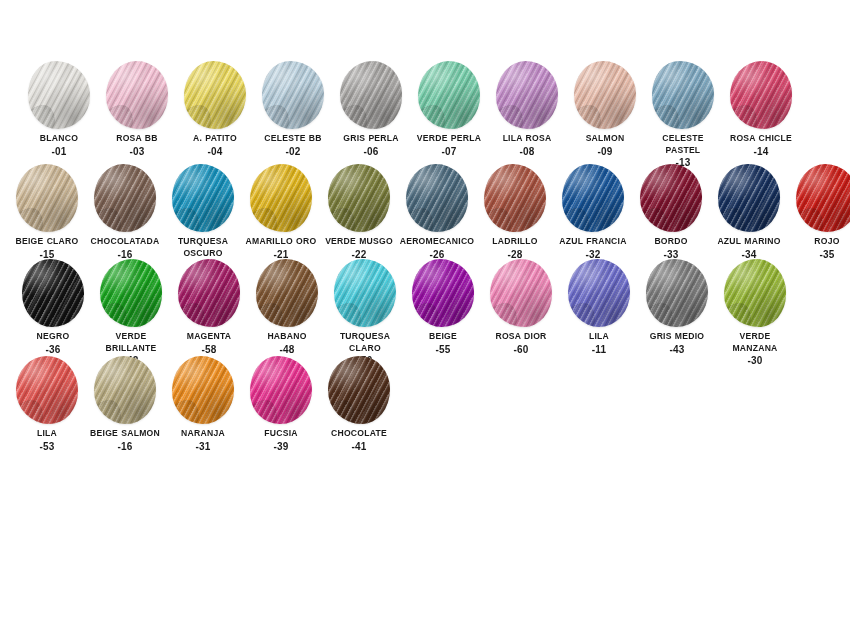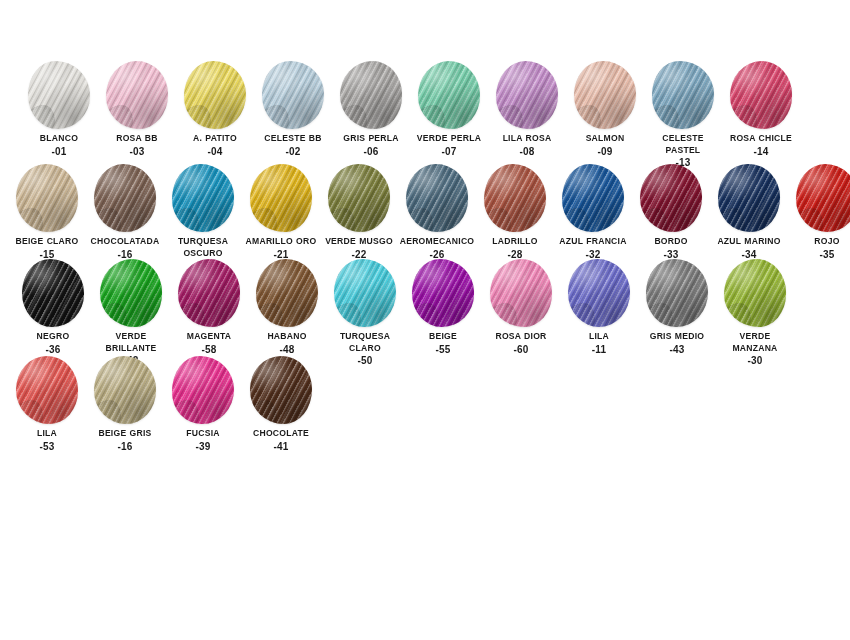--- a/index.html
+++ b/index.html
@@ -578,22 +578,36 @@
       <div class="swatch">
         <div class="ball-wrap">
           <div class="ball" style="background: rgb(187, 174, 131); border-radius: 48% 52% / 51% 49% 49%;">
             <div class="lobe"></div>
             <div class="tex"></div>
             <div class="tex2"></div>
             <div class="shade"></div>
           </div>
         </div>
         <div class="label">
-          <span class="name">BEIGE GRIS</span>
+          <span class="name">BEIGE SALMON</span>
           <span class="code">-16</span>
+        </div>
+      </div>
+      <div class="swatch">
+        <div class="ball-wrap">
+          <div class="ball" style="background: rgb(238, 140, 28); border-radius: 46% 54% 50% 50% / 52% 48% 50%;">
+            <div class="lobe"></div>
+            <div class="tex"></div>
+            <div class="tex2"></div>
+            <div class="shade"></div>
+          </div>
+        </div>
+        <div class="label">
+          <span class="name">NARANJA</span>
+          <span class="code">-31</span>
         </div>
       </div>
       <div class="swatch">
         <div class="ball-wrap">
           <div class="ball" style="background: rgb(232, 47, 142); border-radius: 44% 56% 52% 48% / 53% 50% 51% 47%;">
             <div class="lobe"></div>
             <div class="tex"></div>
             <div class="tex2"></div>
             <div class="shade"></div>
           </div>

